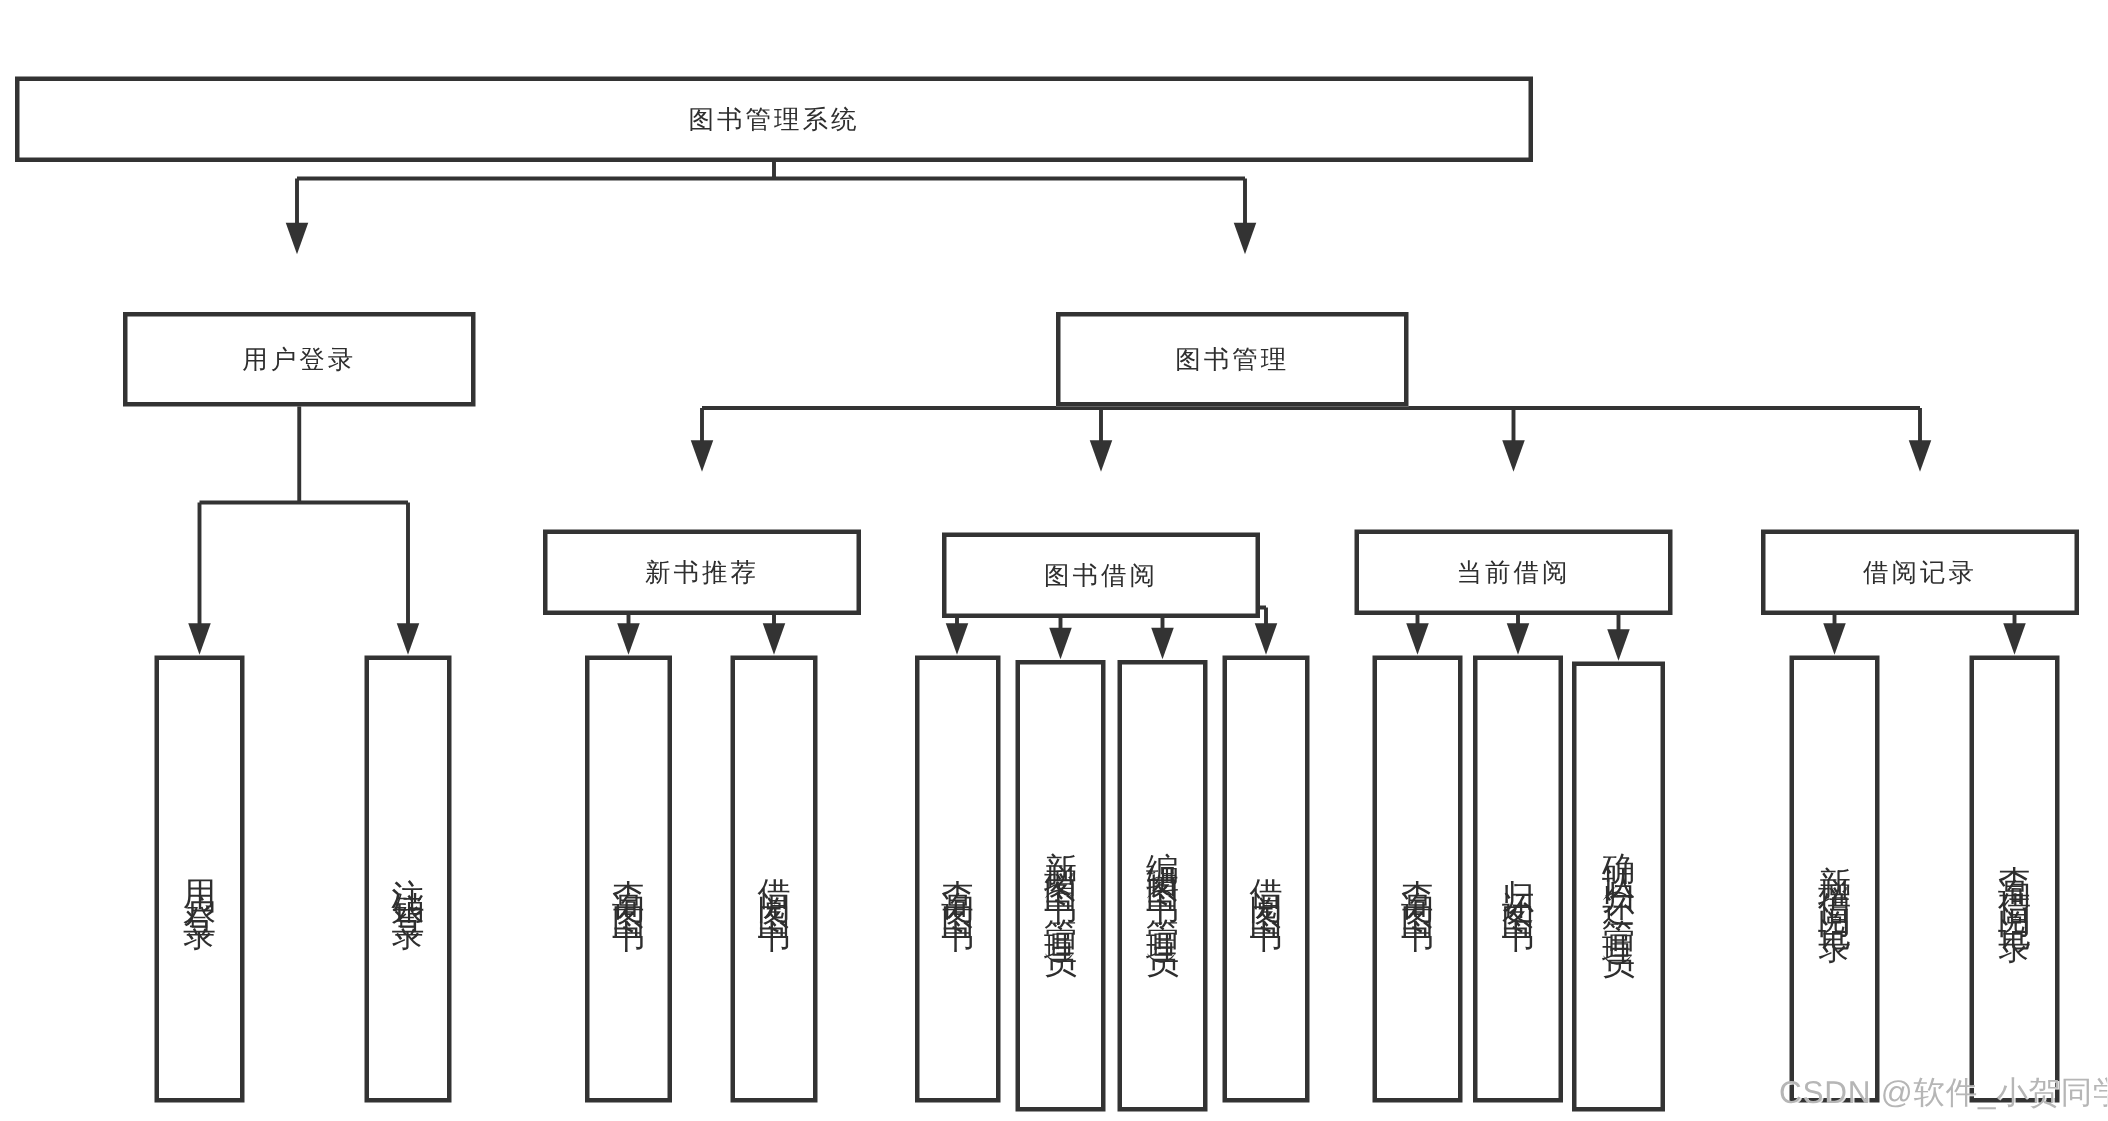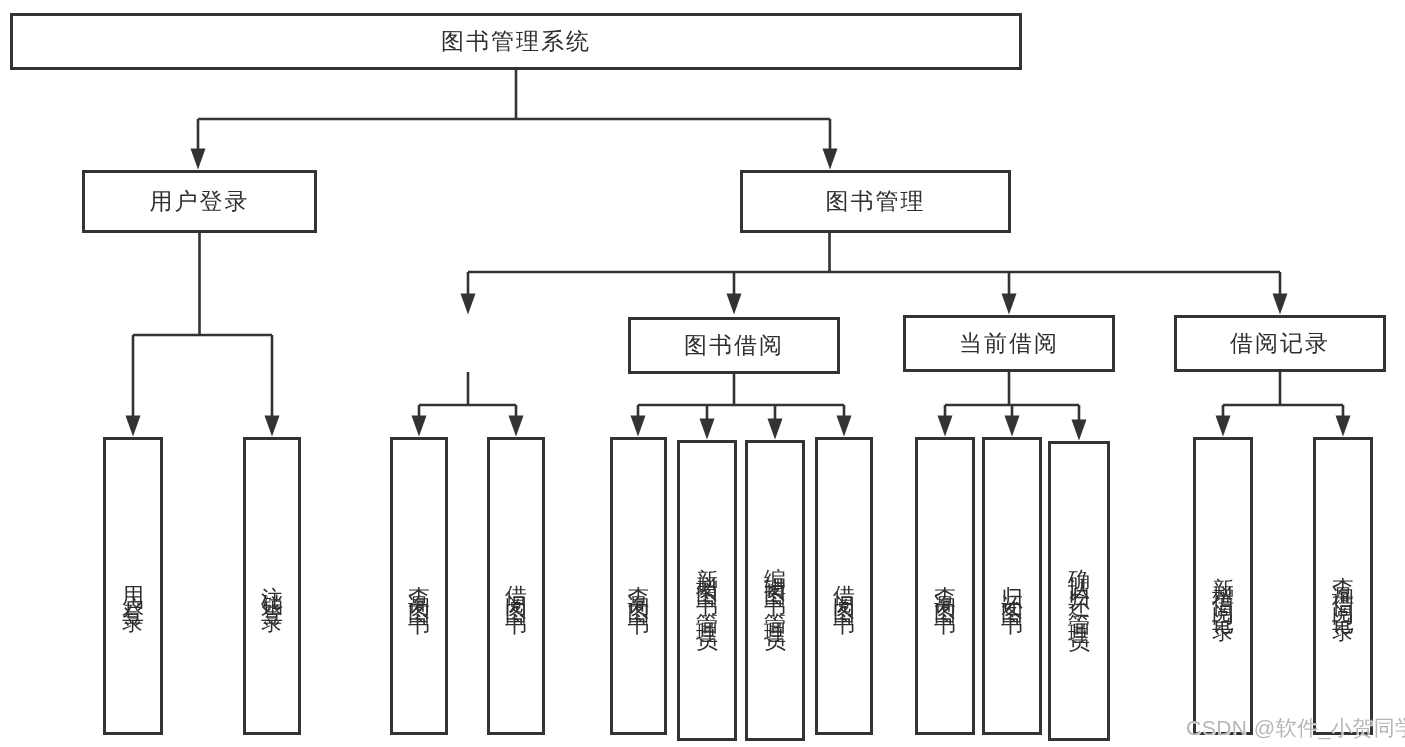--- a/index.html
+++ b/index.html
@@ -22,23 +22,24 @@
     box-sizing: border-box;
     border: 3px solid #333333;
     background: #ffffff;
     color: #2e2e2e;
     display: flex;
     align-items: center;
     justify-content: center;
     z-index: 2;
   }
   .h-node {
-    font-size: 23px;
+    font-size: 17px;
     letter-spacing: 2px;
     white-space: nowrap;
+    margin-top: 38px;
   }
   .v-node {
     writing-mode: vertical-rl;
     text-orientation: mixed;
     font-size: 22px;
     letter-spacing: 9px;
     line-height: 1;
   }
   .watermark {
     position: absolute;
@@ -93,22 +94,23 @@
       <polygon points="1004.5,415.5 1019.5,415.5 1012,436.5"></polygon>
       <polygon points="1071.5,419.5 1086.5,419.5 1079,440.5"></polygon>
       <polygon points="1215.5,415.5 1230.5,415.5 1223,436.5"></polygon>
       <polygon points="1335.5,415.5 1350.5,415.5 1343,436.5"></polygon>
     </g>
   </svg>
 
   <div class="node h-node" style="left:10px; top:13px; width:1012px; height:57px;">图书管理系统</div>
 
   <div class="node h-node" style="left:82px; top:170px; width:235px; height:63px;">用户登录</div>
-  <div class="node h-node" style="left:740px; top:170px; width:271px; height:63px;">图书管理</div>
+  <div class="node h-node" style="left:704px; top:170px; width:235px; height:63px;">图书管理</div>
 
+  <div class="node h-node" style="left:362px; top:315px; width:212px; height:57px;">新书推荐</div>
   <div class="node h-node" style="left:628px; top:317px; width:212px; height:57px;">图书借阅</div>
   <div class="node h-node" style="left:903px; top:315px; width:212px; height:57px;">当前借阅</div>
   <div class="node h-node" style="left:1174px; top:315px; width:212px; height:57px;">借阅记录</div>
 
   <div class="node v-node" style="left:103px; top:437px; width:60px; height:298px;">用户登录</div>
   <div class="node v-node" style="left:243px; top:437px; width:58px; height:298px;">注销登录</div>
 
   <div class="node v-node" style="left:390px; top:437px; width:58px; height:298px;">查询图书</div>
   <div class="node v-node" style="left:487px; top:437px; width:58px; height:298px;">借阅图书</div>
 

